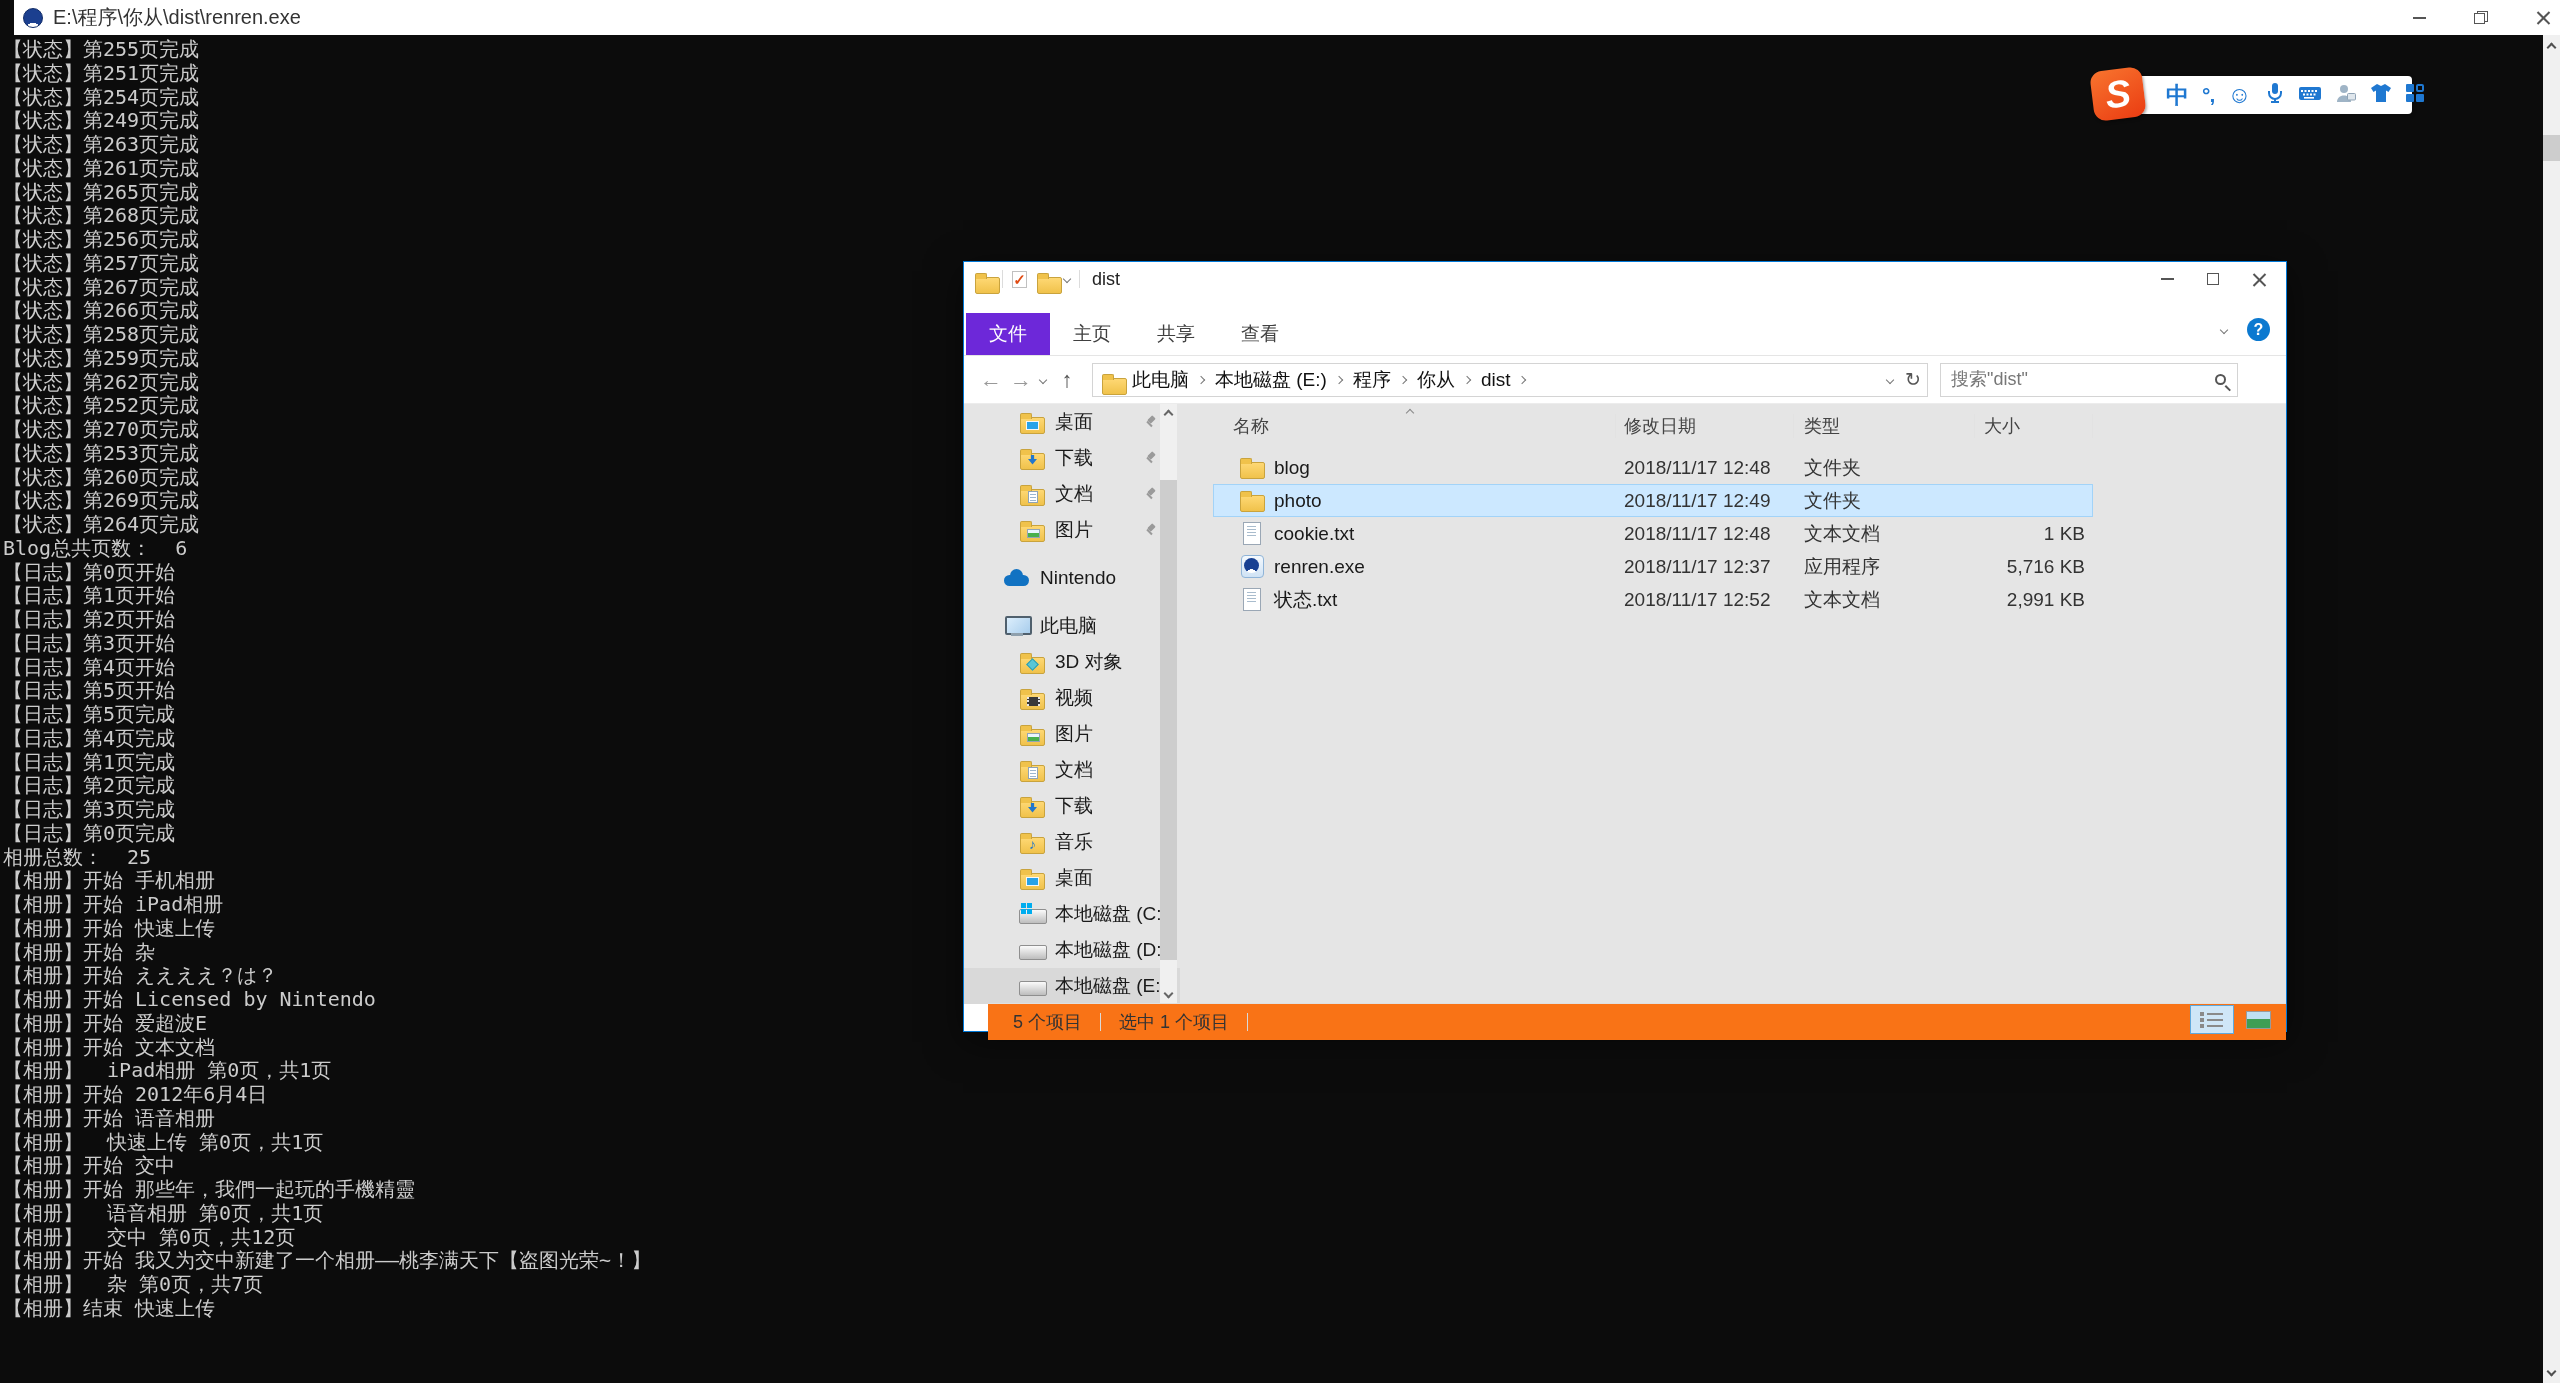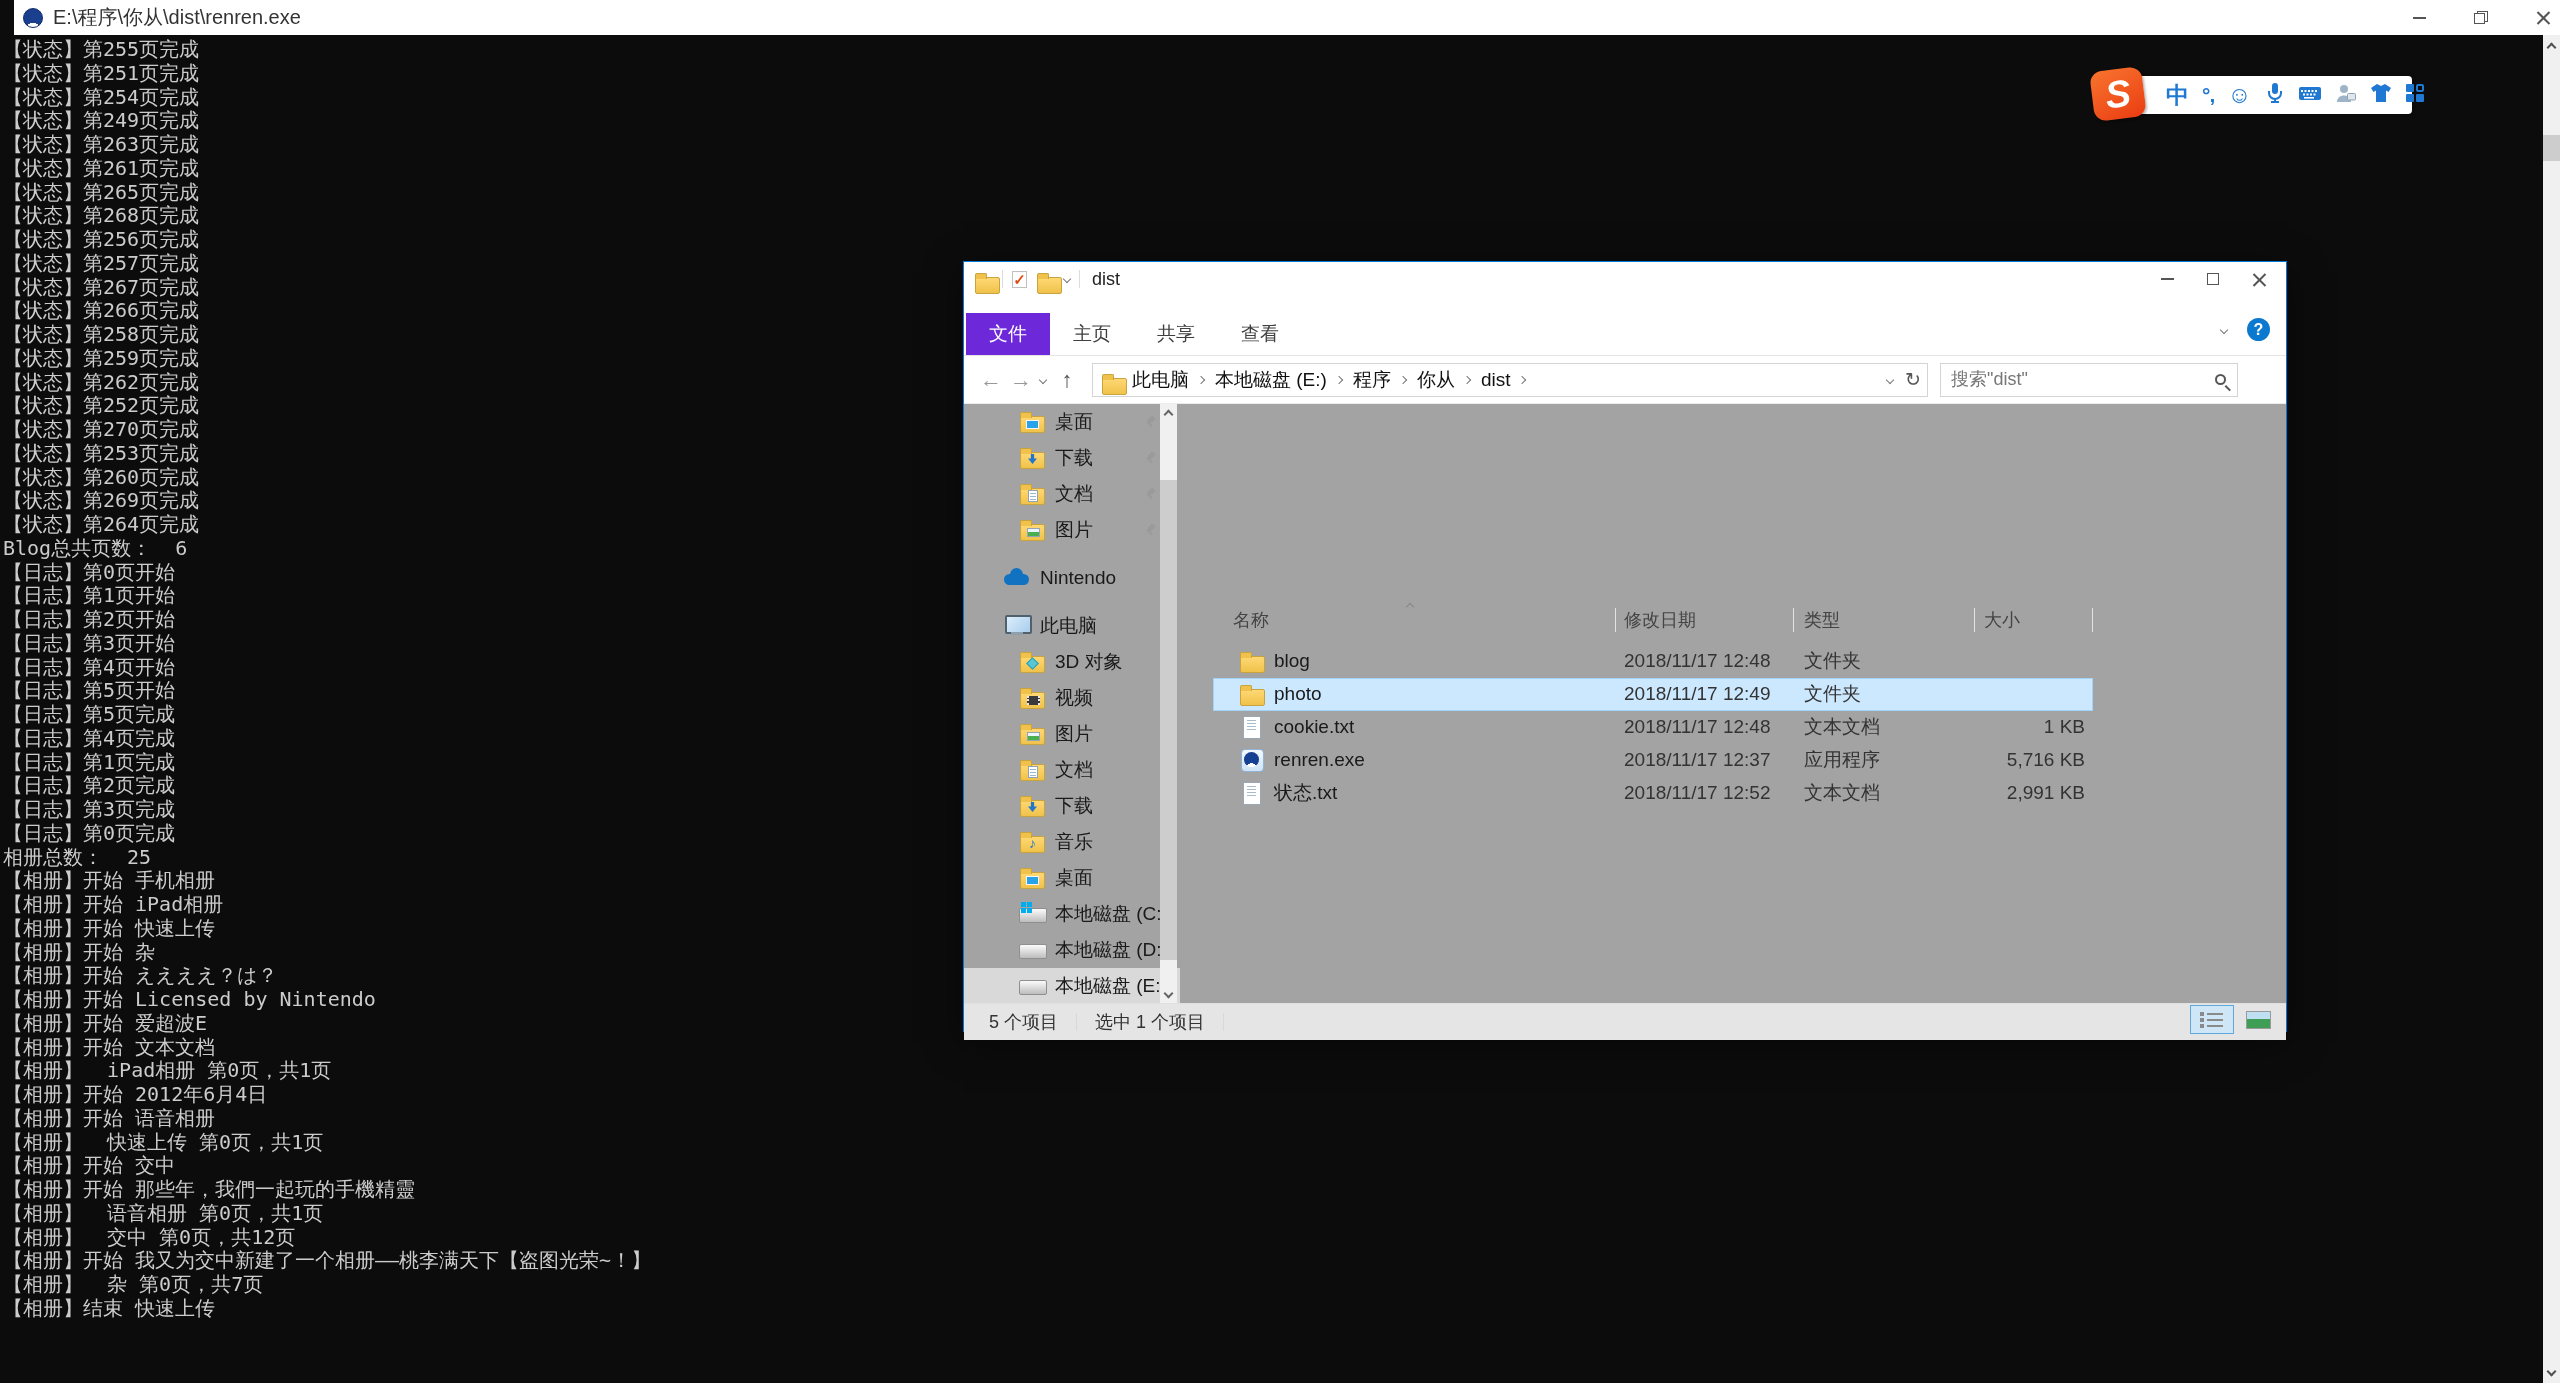--- a/index.html
+++ b/index.html
@@ -88,21 +88,21 @@
   .crumb-label { padding:0 4px; }
   .crumb-sep { margin:0 7px 0 5px; }
   .addr-right { margin-left:auto; display:flex; align-items:center; gap:12px; }
   .refresh { font-size:19px; color:#555; }
   .search-box { margin-left:12px; width:298px; height:34px; border:1px solid #d4d4d4; display:flex; align-items:center; padding:0 8px 0 10px; }
   .search-input { border:none; outline:none; flex:1; font-size:18px; color:#444; font-family:"Liberation Sans",sans-serif; }
   .search-input::placeholder { color:#777; opacity:1; }
   .mag { position:relative; width:11px; height:11px; border:2px solid #555; border-radius:50%; flex:none; margin-right:3px; }
   .mag::after { content:""; position:absolute; left:9px; top:9px; width:7px; height:2px; background:#555; transform:rotate(45deg); transform-origin:0 0; }
 
-  .ex-main { position:relative; display:flex; height:599px; background:#a3a3a3;align-items:center; }
+  .ex-main { position:relative; display:flex; height:599px; background:#e5e5e5; }
 
   
   .ex-sidebar { position:relative; width:233px; flex:none; }
   .sb-list { width:216px; }
   .sb-row { height:36px; display:flex; align-items:center; padding-left:55px; }
   .sb-row.lvl0 { padding-left:40px; }
   .sb-row.gap { margin-top:12px; }
   .sb-row.selected { background:#d9d9d9; }
   .sb-label { margin-left:10px; font-size:19px; color:#1a1a1a; white-space:nowrap; }
   .pin { position:relative; width:14px; height:14px; margin-left:auto; margin-right:22px; visibility:hidden; flex:none; }
@@ -159,21 +159,21 @@
   .fh-cell:nth-child(4) { width:118px; padding-left:9px; }
   .f-rows { margin-top:7px; }
   .f-row { display:flex; margin-left:16px; width:880px; height:33px; align-items:center; font-size:19px; color:#1a1a1a; }
   .f-row.selected { background:#cce8ff; box-shadow:inset 0 0 0 1px #a2d3f8; }
   .c-name { width:403px; display:flex; align-items:center; padding-left:26px; gap:9px; }
   .c-date { width:178px; padding-left:8px; color:#333; }
   .c-type { width:181px; padding-left:10px; color:#333; }
   .c-size { width:118px; padding-right:8px; text-align:right; color:#333; }
 
   
-  .ex-status { height:37px; border-top:1px solid #e0e0e0; display:flex; align-items:center; background:#e5e5e5; position:relative; }
+  .ex-status { height:37px; border-top:1px solid #e0e0e0; display:flex; align-items:center; background:#f97316; position:relative;margin-left:24px; }
   .st-text { font-size:18px; color:#333; margin-left:25px; }
   .st-sel { margin-left:18px; }
   .st-div { width:1px; height:18px; background:#d9d9d9; margin-left:18px; }
   .view-btns { position:absolute; right:6px; top:0; height:31px; display:flex; align-items:center; gap:2px; }
   .view-btn { width:44px; height:29px; display:flex; align-items:center; justify-content:center; }
   .view-btn.active { background:#cfe6f7; box-shadow:inset 0 0 0 1px #5fa8dc; }
   .icon-details { position:relative; width:24px; height:17px; }
   .icon-details::before { content:""; position:absolute; left:0; top:1px; width:4px; height:4px; background:#8a8a8a;
     box-shadow:0 6px 0 #8a8a8a, 0 12px 0 #8a8a8a; }
   .icon-details::after { content:""; position:absolute; left:7px; top:2px; width:16px; height:2px; background:#8a8a8a;

